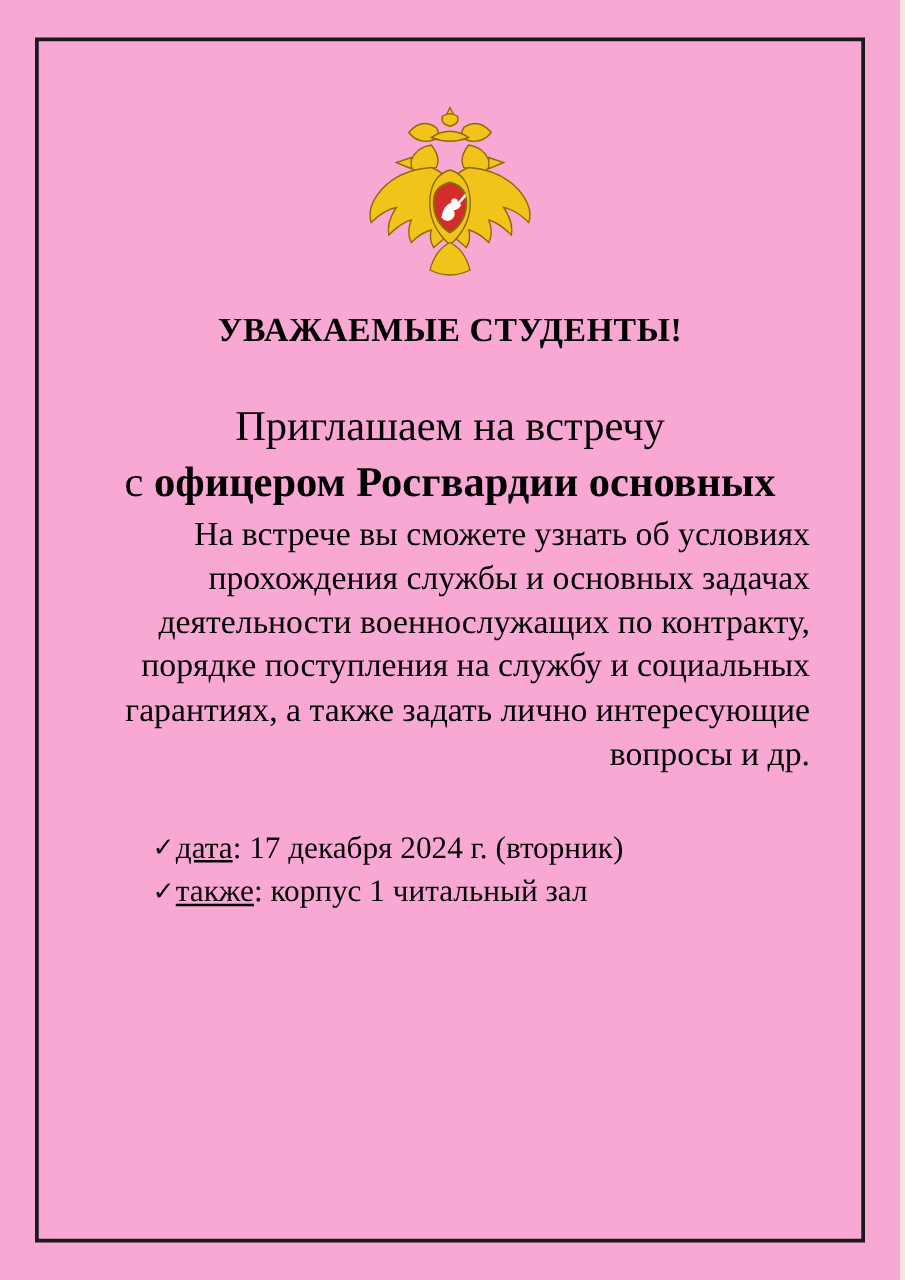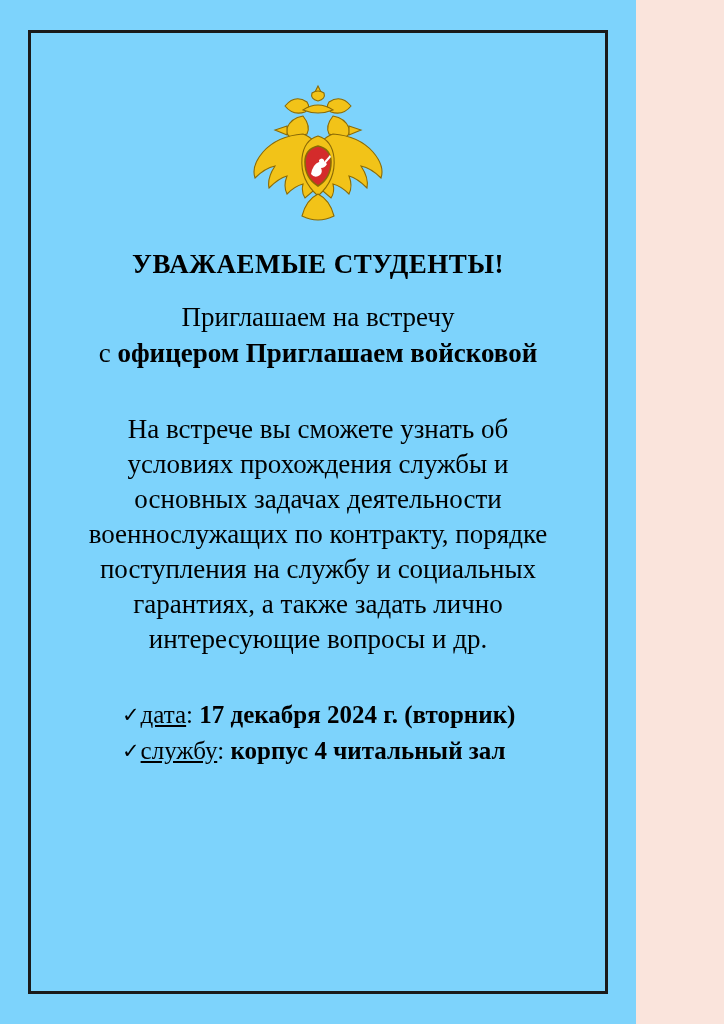--- a/index.html
+++ b/index.html
@@ -9,23 +9,23 @@
   body {
     width: 724px;
     height: 1024px;
     background: #fae4dc;
     font-family: "Liberation Serif", serif;
     color: #000000;
     overflow: hidden;
   }
   .poster {
     position: relative;
-    width: 636px;
+    width: 720px;
     height: 1024px;
-    background: #7dd3fc;
+    background: #f9a8d4;
     box-sizing: border-box;
     padding: 28px 26px;
   }
   .frame {
     position: absolute;
     left: 28px;
     top: 30px;
     right: 28px;
     bottom: 30px;
     border: 3px solid #1a1a1a;
@@ -54,33 +54,32 @@
   .headline {
     font-weight: bold;
     font-size: 27px;
     letter-spacing: 0.5px;
     margin-top: 18px;
     margin-bottom: 0;
     line-height: 1.2;
   }
 
   .invite {
-    font-size: 27px;
+    font-size: 34px;
     line-height: 1.32;
-    margin-top: 20px;
+    margin-top: 40px;
   }
   .invite .b {
     font-weight: bold;
   }
 
   .body-text {
     font-size: 27px;
     line-height: 1.30;
-    margin-top: 40px;
-    text-align: center;
+    text-align: right;
   }
 
   .details {
     margin-top: 40px;
     text-align: left;
     padding-left: 50px;
   }
   .detail-row {
     font-size: 25px;
     line-height: 1.42;
@@ -89,21 +88,21 @@
   .check {
     font-size: 21px;
     vertical-align: 1px;
     margin-right: 1px;
   }
   .detail-key {
     text-decoration: underline;
     font-family: Liberation Serif, serif;
   }
   .detail-val {
-    font-weight: bold;
+    font-weight: normal;
   }
 </style>
 </head>
 <body>
 
 <div class="poster">
   <div class="frame"></div>
 
   <div class="content">
 
@@ -145,28 +144,28 @@
             <path d="M91 80 l6 -7 l1 2 l-6 7 z"></path>
           </g>
         </g>
       </svg>
     </div>
 
     <div class="headline">УВАЖАЕМЫЕ СТУДЕНТЫ!</div>
 
     <div class="invite">
       <div>Приглашаем на встречу</div>
-      <div><span>с </span><span class="b">офицером Приглашаем войсковой</span></div>
+      <div><span>с </span><span class="b">офицером Росгвардии основных</span></div>
     </div>
 
     <div class="body-text">На встрече вы сможете узнать об условиях прохождения службы и основных задачах деятельности военнослужащих по контракту, порядке поступления на службу и социальных гарантиях, а также задать лично интересующие вопросы и др.</div>
 
     <div class="details">
       <div class="detail-row">
         <span class="check">✓</span><span class="detail-key">дата</span><span>: </span><span class="detail-val">17 декабря 2024 г. (вторник)</span>
       </div>
       <div class="detail-row">
-        <span class="check">✓</span><span class="detail-key">службу</span><span>: </span><span class="detail-val">корпус 4 читальный зал</span>
+        <span class="check">✓</span><span class="detail-key">также</span><span>: </span><span class="detail-val">корпус 1 читальный зал</span>
       </div>
     </div>
 
   </div>
 </div>
 
 </body></html>

